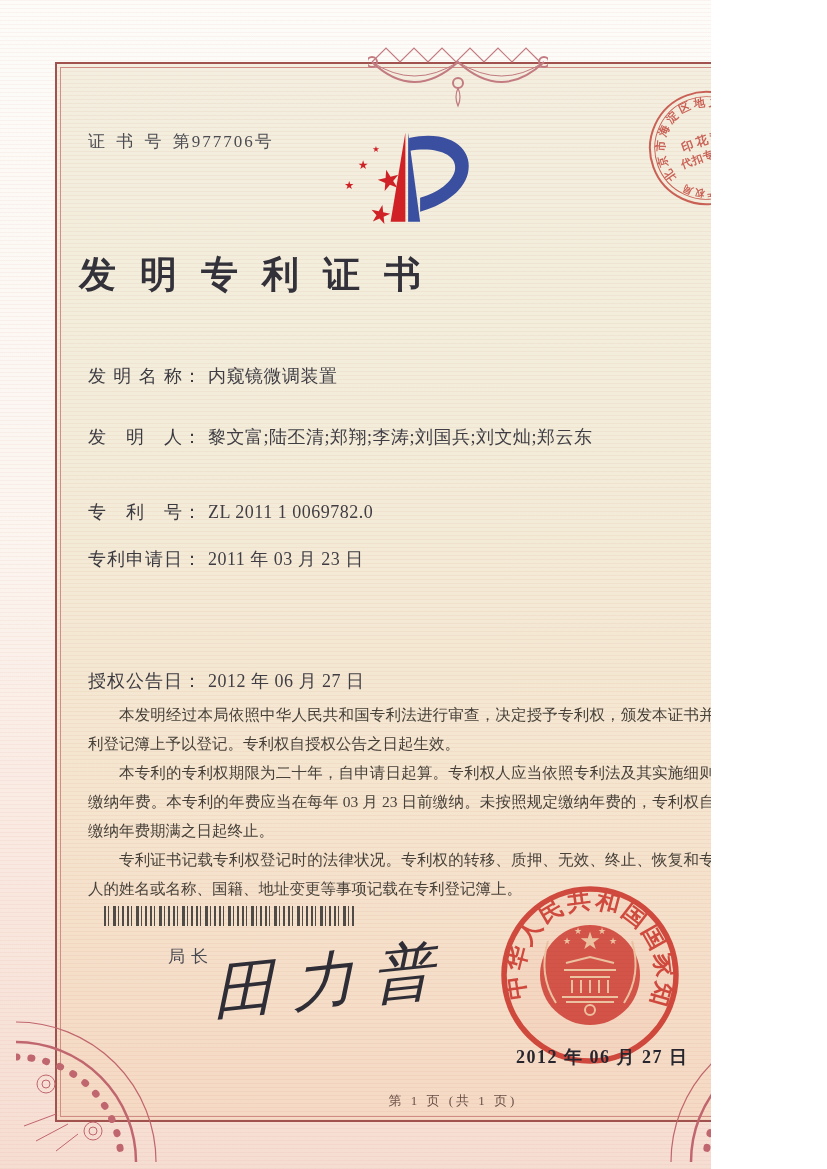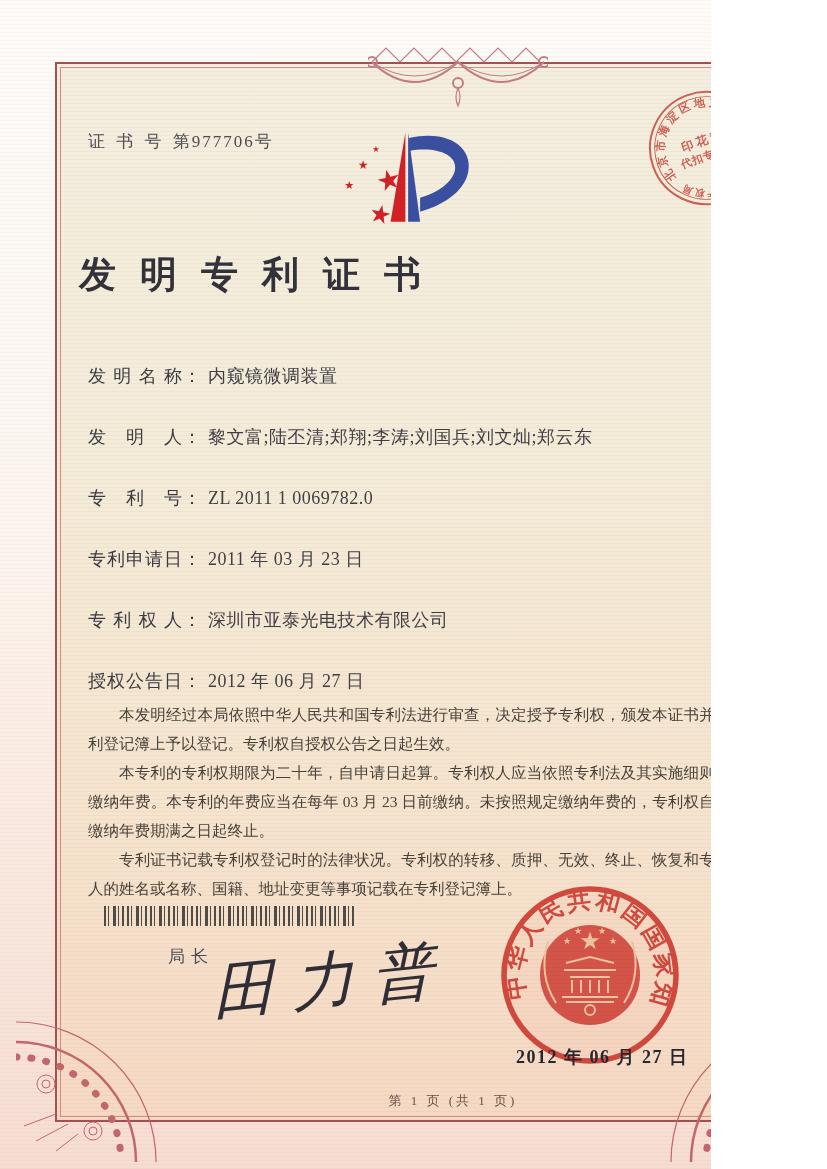--- a/index.html
+++ b/index.html
@@ -127,28 +127,25 @@
   </svg>
 
   <div class="abs title">发明专利证书</div>
 
   <div class="abs row" style="top:364px">
     <span class="lbl">发明名称</span><span class="colon">：</span><span class="val">内窥镜微调装置</span>
   </div>
   <div class="abs row" style="top:425px">
     <span class="lbl">发明人</span><span class="colon">：</span><span class="val">黎文富;陆丕清;郑翔;李涛;刘国兵;刘文灿;郑云东</span>
   </div>
-  <div class="abs row" style="top:486px">
+  <div class="abs row" style="top:500px">
     <span class="lbl">专利号</span><span class="colon">：</span><span class="val">ZL 2011 1 0069782.0</span>
   </div>
   <div class="abs row" style="top:547px">
     <span class="lbl">专利申请日</span><span class="colon">：</span><span class="val">2011 年 03 月 23 日</span>
-  </div>
-  <div class="abs row" style="top:608px">
-    <span class="lbl">专利权人</span><span class="colon">：</span><span class="val">深圳市亚泰光电技术有限公司</span>
   </div>
   <div class="abs row" style="top:669px">
     <span class="lbl">授权公告日</span><span class="colon">：</span><span class="val">2012 年 06 月 27 日</span>
   </div>
 
   <div class="abs paras">
     <p>本发明经过本局依照中华人民共和国专利法进行审查，决定授予专利权，颁发本证书并在专利登记簿上予以登记。专利权自授权公告之日起生效。</p>
     <p>本专利的专利权期限为二十年，自申请日起算。专利权人应当依照专利法及其实施细则规定缴纳年费。本专利的年费应当在每年 03 月 23 日前缴纳。未按照规定缴纳年费的，专利权自应当缴纳年费期满之日起终止。</p>
     <p>专利证书记载专利权登记时的法律状况。专利权的转移、质押、无效、终止、恢复和专利权人的姓名或名称、国籍、地址变更等事项记载在专利登记簿上。</p>
   </div>

